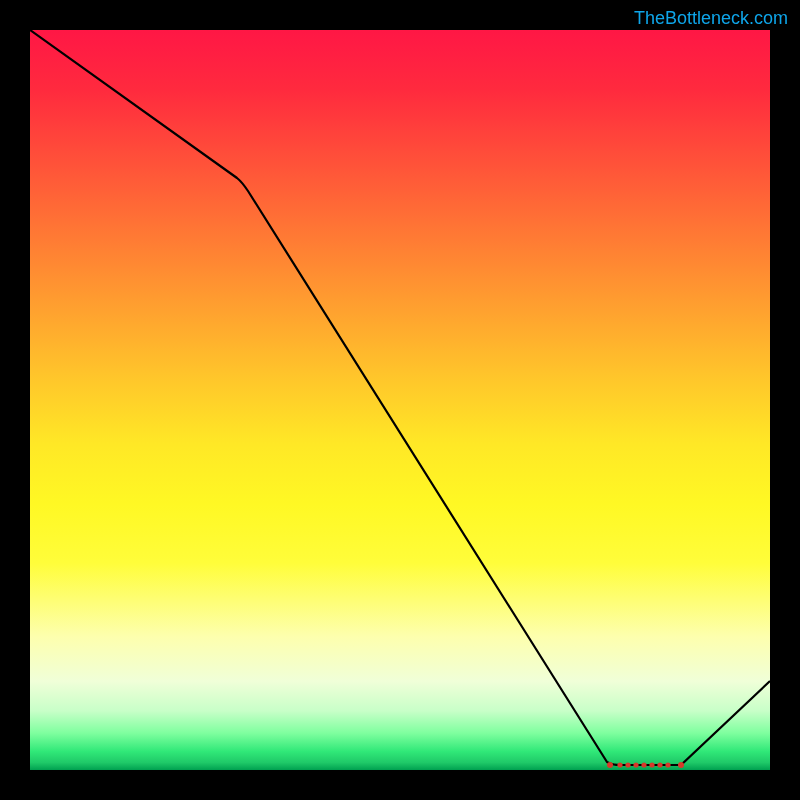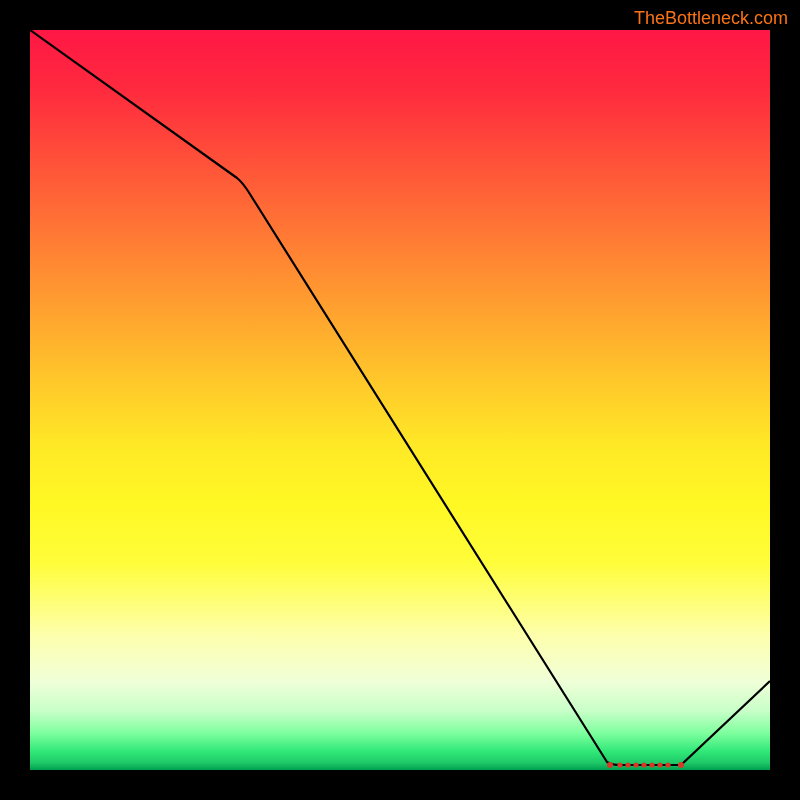--- a/index.html
+++ b/index.html
@@ -1,17 +1,17 @@
 <!DOCTYPE html>
 <html><head>
 <meta charset="utf-8">
 <style>
 *{margin:0;padding:0;box-sizing:border-box}
 body{background:#000;width:800px;height:800px;position:relative;font-family:Arial,sans-serif}
-.attribution{position:absolute;top:8px;right:12px;color:#f97316;font-size:18px;font-weight:500}
+.attribution{position:absolute;top:8px;right:12px;color:#0ea5e9;font-size:18px;font-weight:500}
 .chart-area{position:absolute;top:30px;left:30px;width:740px;height:740px}
 .gradient-bg{position:absolute;top:0;left:0;width:100%;height:100%;background:linear-gradient(to bottom,
   #ff1745 0%,
   #ff2a3e 8%,
   #ff4a3a 16%,
   #ff6a36 24%,
   #ff8a32 32%,
   #ffaa2e 40%,
   #ffca2a 48%,
   #ffe826 56%,

